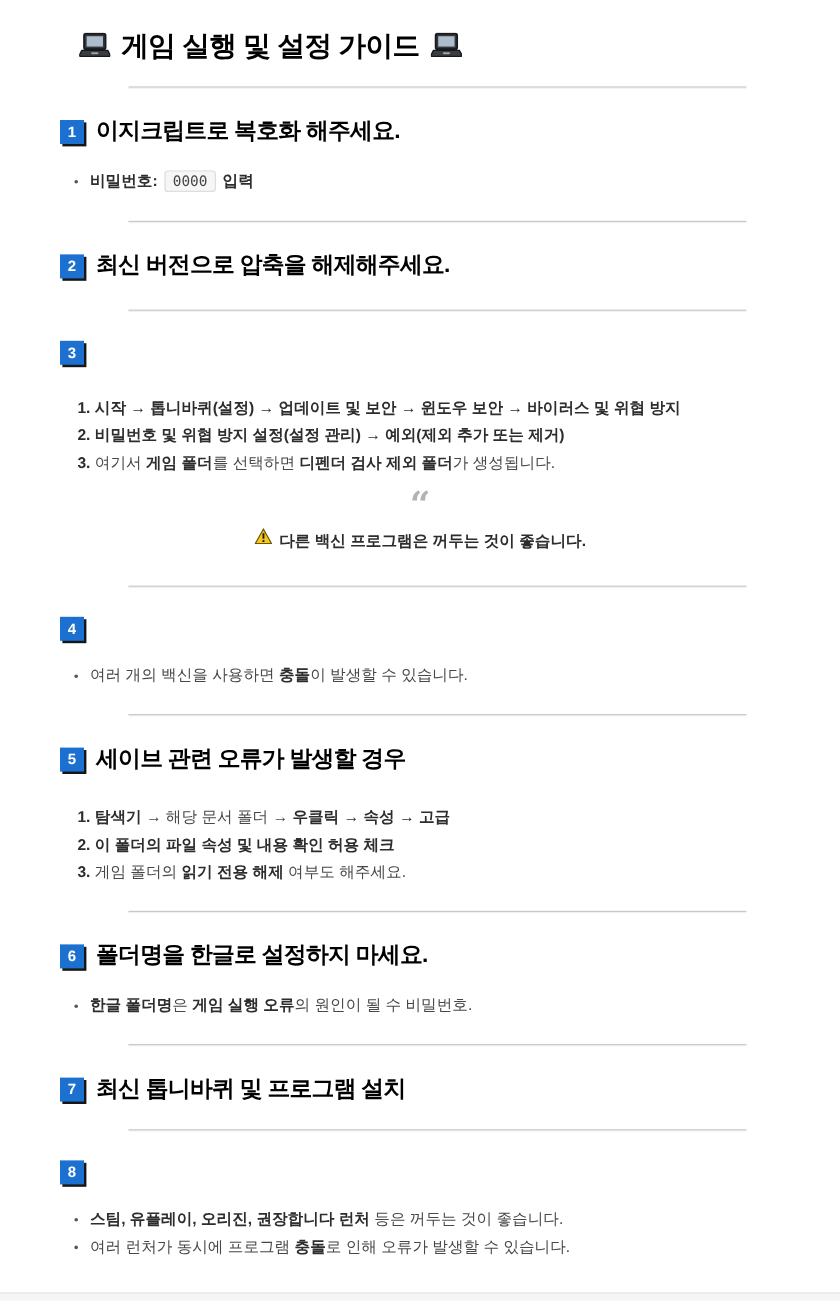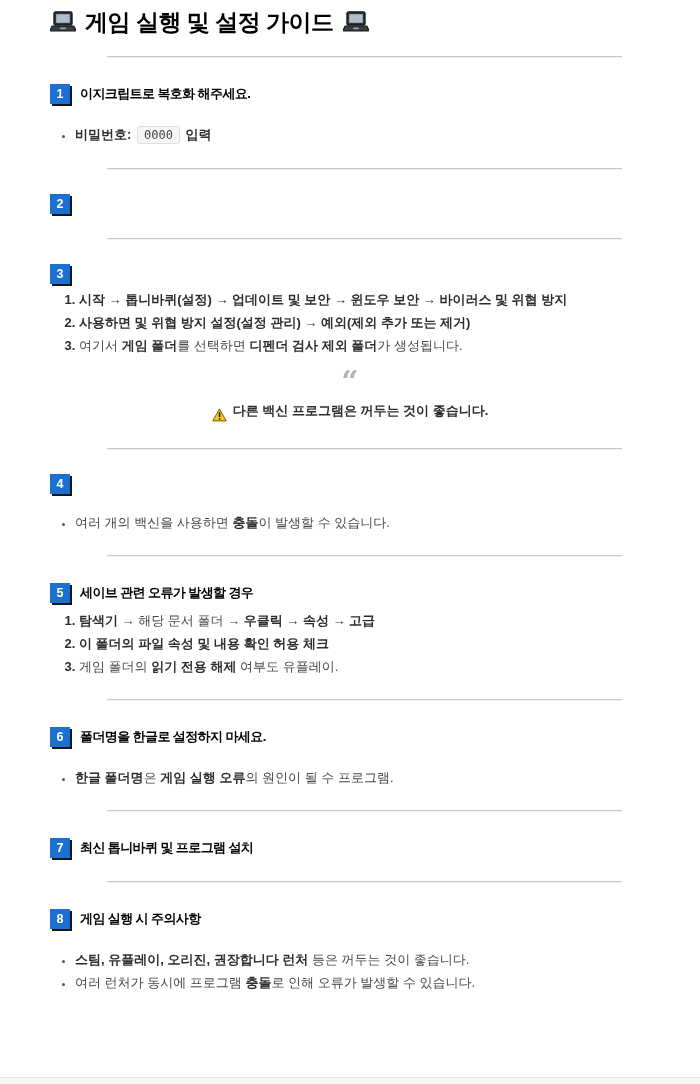--- a/index.html
+++ b/index.html
@@ -5,21 +5,21 @@
   html,body{margin:0;padding:0;background:#ffffff;}
   body{
     width:700px;height:1084px;overflow:hidden;position:relative;
     font-family:"Liberation Sans","DejaVu Sans",sans-serif;
     -webkit-font-smoothing:antialiased;
   }
   .wrap{padding:6px 50px 0 50px;}
 
   
   .page-title{
-    margin:0;display:flex;align-items:center;gap:9px;
+    margin:16px;display:flex;align-items:center;gap:9px;
     font-size:23px;font-weight:800;color:var(--heading);
     line-height:32px;letter-spacing:-0.5px;
   }
   .laptop{display:inline-flex;align-items:center;}
 
   
   hr.divider{
     border:0;height:1px;background:var(--divider);
     box-shadow:0 1px 0 #f1f1f1;
     width:515px;margin:21px 0 0 57px;
@@ -30,48 +30,48 @@
   .sec{margin:0;}
   .sec-head{display:flex;align-items:center;gap:10px;margin-top:25px;}
   .badge{
     width:20px;height:20px;flex:0 0 20px;
     background:var(--badge);color:#ffffff;
     font-size:12.5px;font-weight:700;
     display:flex;align-items:center;justify-content:center;
     box-shadow:2px 2px 0 var(--badge_shadow);
   }
   .sec-title{
-    margin:0;font-size:13px;font-weight:800;color:var(--heading);
+    margin:0;font-size:19px;font-weight:800;color:var(--heading);
     letter-spacing:-0.6px;line-height:24px;
   }
 
   
   ul.bullets{margin:17px 0 0 0;padding:0 0 0 25px;list-style:disc;}
   ul.bullets li{font-size:13px;line-height:23px;color:var(--text);}
   ul.bullets li::marker{color:#555;font-size:11px;}
-  ol.steps{margin:4px 0 0 0;padding:0 0 0 29px;list-style:decimal;}
+  ol.steps{margin:24px 0 0 0;padding:0 0 0 29px;list-style:decimal;}
   ol.steps li{font-size:13px;line-height:23px;color:var(--text);}
   ol.steps li::marker{font-weight:700;color:var(--text_bold);}
 
   .rb{font-weight:700;color:var(--text_bold);}
   .rc{
     font-family:"DejaVu Sans Mono","Liberation Mono",monospace;
     font-size:12px;color:#454545;
     background:var(--code_bg);border:1px solid var(--code_border);
     border-radius:3px;padding:1px 6px;margin:0 2px;
   }
 
   
   .quote{margin-top:12px;text-align:center;}
   .quote-mark{
     font-family:"DejaVu Serif","Liberation Serif",serif;
     font-size:30px;line-height:26px;color:var(--quote);font-weight:700;
   }
   .quote-line{
-    margin-top:5px;display:flex;align-items:flex-end;justify-content:center;gap:6px;
+    margin-top:5px;display:flex;align-items:flex-start;justify-content:center;gap:6px;
     font-size:13px;font-weight:700;color:var(--text_bold);line-height:22px;
   }
   .warn-icon{display:inline-flex;align-items:center;}
 
   
   .bottom-strip{
     position:absolute;left:0;bottom:0;width:700px;height:6px;
     background:var(--strip);border-top:1px solid #e4e4e4;
   }
 </style>
@@ -110,32 +110,33 @@
     <ul class="bullets">
       <li><span class="rb">비밀번호: </span><span class="rc">0000</span><span class="rb"> 입력</span></li>
     </ul>
   </section>
 
   <hr class="divider">
 
   <section class="sec">
     <div class="sec-head">
       <span class="badge">2</span>
+      <h2 class="sec-title">최신 버전으로 압축을 해제해주세요.</h2>
     </div>
   </section>
 
   <hr class="divider" style="margin-top:24px;">
 
   <section class="sec">
     <div class="sec-head">
       <span class="badge">3</span>
     </div>
     <ol class="steps">
       <li><span class="rb">시작 → 톱니바퀴(설정) → 업데이트 및 보안 → 윈도우 보안 → 바이러스 및 위협 방지</span></li>
-      <li><span class="rb">사용하면 및 위협 방지 설정(설정 관리) → 예외(제외 추가 또는 제거)</span></li>
+      <li><span class="rb">비밀번호 및 위협 방지 설정(설정 관리) → 예외(제외 추가 또는 제거)</span></li>
       <li><span>여기서 </span><span class="rb">게임 폴더</span><span>를 선택하면 </span><span class="rb">디펜더 검사 제외 폴더</span><span>가 생성됩니다.</span></li>
     </ol>
     <div class="quote">
       <div class="quote-mark">“</div>
       <div class="quote-line">
         <span class="warn-icon">
           <svg width="15" height="14" viewBox="0 0 16 15">
             <path d="M8 1 L15.2 13.8 H0.8 Z" fill="#f8c81c" stroke="#6b5500" stroke-width="1"></path>
             <rect x="7.2" y="4.6" width="1.7" height="5" fill="#1d1d1d"></rect>
             <rect x="7.2" y="10.8" width="1.7" height="1.7" fill="#1d1d1d"></rect>
@@ -160,51 +161,50 @@
   <hr class="divider">
 
   <section class="sec">
     <div class="sec-head">
       <span class="badge">5</span>
       <h2 class="sec-title">세이브 관련 오류가 발생할 경우</h2>
     </div>
     <ol class="steps">
       <li><span class="rb">탐색기</span><span> → 해당 문서 폴더 → </span><span class="rb">우클릭 → 속성 → 고급</span></li>
       <li><span class="rb">이 폴더의 파일 속성 및 내용 확인 허용 체크</span></li>
-      <li><span>게임 폴더의 </span><span class="rb">읽기 전용 해제</span><span> 여부도 유플레이.</span></li>
+      <li><span>게임 폴더의 </span><span class="rb">읽기 전용 해제</span><span> 여부도 해주세요.</span></li>
     </ol>
   </section>
 
   <hr class="divider">
 
   <section class="sec">
     <div class="sec-head">
       <span class="badge">6</span>
       <h2 class="sec-title">폴더명을 한글로 설정하지 마세요.</h2>
     </div>
     <ul class="bullets">
-      <li><span class="rb">한글 폴더명</span><span>은 </span><span class="rb">게임 실행 오류</span><span>의 원인이 될 수 프로그램.</span></li>
+      <li><span class="rb">한글 폴더명</span><span>은 </span><span class="rb">게임 실행 오류</span><span>의 원인이 될 수 비밀번호.</span></li>
     </ul>
   </section>
 
   <hr class="divider">
 
   <section class="sec">
     <div class="sec-head">
       <span class="badge">7</span>
       <h2 class="sec-title">최신 톱니바퀴 및 프로그램 설치</h2>
     </div>
   </section>
 
   <hr class="divider">
 
   <section class="sec">
     <div class="sec-head">
       <span class="badge">8</span>
-      <h2 class="sec-title">게임 실행 시 주의사항</h2>
     </div>
     <ul class="bullets">
       <li><span class="rb">스팀, 유플레이, 오리진, 권장합니다 런처</span><span> 등은 꺼두는 것이 좋습니다.</span></li>
       <li><span>여러 런처가 동시에 프로그램 </span><span class="rb">충돌</span><span>로 인해 오류가 발생할 수 있습니다.</span></li>
     </ul>
   </section>
 
 </div>
 
 <div class="bottom-strip"></div>

